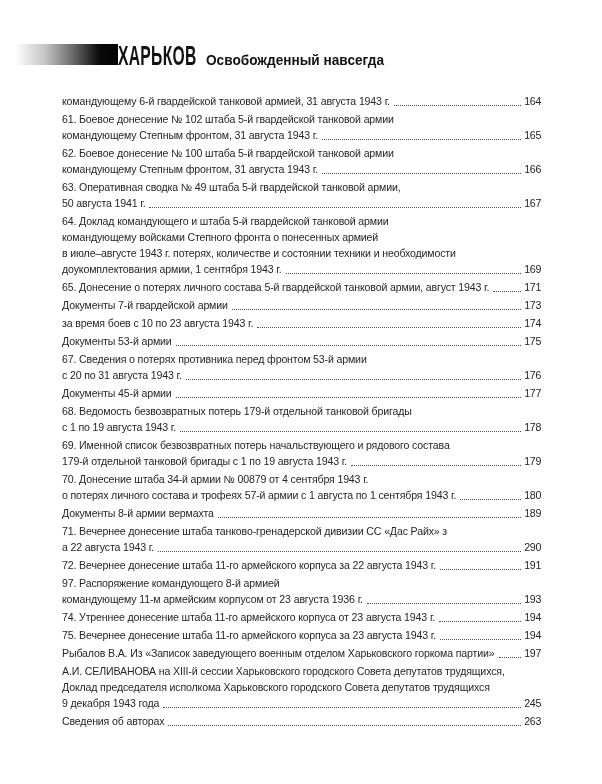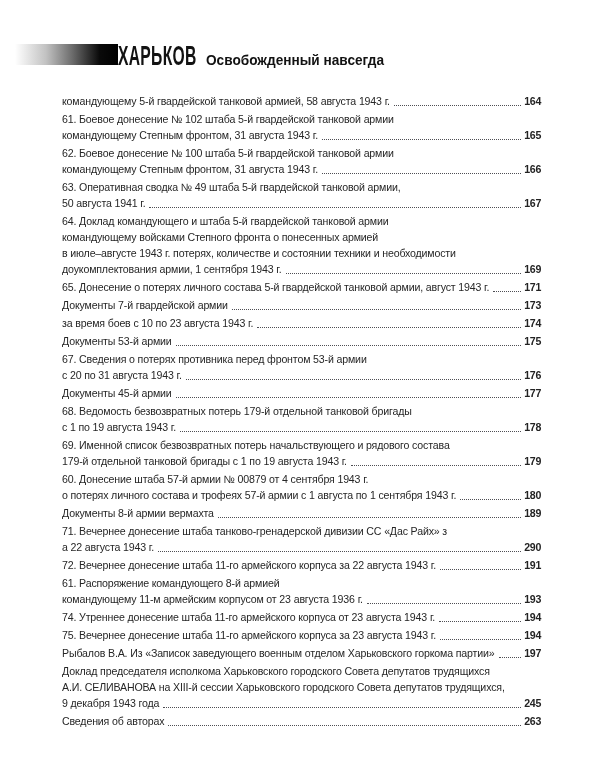--- a/index.html
+++ b/index.html
@@ -81,40 +81,40 @@
   .line .leader {
     flex: 1;
     min-width: 5px;
     border-bottom: 1.6px dotted #4e4e54;
     margin: 0 3px 2px 4px;
     height: 0;
     align-self: flex-end;
   }
   .line .page-num {
     flex-shrink: 0;
-    font-weight: 700;
+    font-weight: 400;
     letter-spacing: -0.3px;
     color: #232323;
   }
 </style>
 </head>
 <body>
 
 <div class="page">
 
   <div class="header">
     <div class="grad-bar"></div>
     <span class="title-main">ХАРЬКОВ</span>
     <span class="title-sub">Освобожденный навсегда</span>
   </div>
 
   <div class="toc">
       <div class="entry">
         <div class="line">
-          <span class="text">командующему 5-й гвардейской танковой армией, 58 августа 1943 г.</span>
+          <span class="text">командующему 6-й гвардейской танковой армией, 31 августа 1943 г.</span>
           <span class="leader"></span>
           <span class="page-num">164</span>
         </div>
       </div>
       <div class="entry">
         <div class="line">
           <span class="text">61. Боевое донесение № 102 штаба 5-й гвардейской танковой армии</span>
         </div>
         <div class="line">
           <span class="text">командующему Степным фронтом, 31 августа 1943 г.</span>
@@ -218,21 +218,21 @@
           <span class="text">69. Именной список безвозвратных потерь начальствующего и рядового состава</span>
         </div>
         <div class="line">
           <span class="text">179-й отдельной танковой бригады с 1 по 19 августа 1943 г.</span>
           <span class="leader"></span>
           <span class="page-num">179</span>
         </div>
       </div>
       <div class="entry">
         <div class="line">
-          <span class="text">60. Донесение штаба 57-й армии № 00879 от 4 сентября 1943 г.</span>
+          <span class="text">70. Донесение штаба 34-й армии № 00879 от 4 сентября 1943 г.</span>
         </div>
         <div class="line">
           <span class="text">о потерях личного состава и трофеях 57-й армии с 1 августа по 1 сентября 1943 г.</span>
           <span class="leader"></span>
           <span class="page-num">180</span>
         </div>
       </div>
       <div class="entry">
         <div class="line">
           <span class="text">Документы 8-й армии вермахта</span>
@@ -252,21 +252,21 @@
       </div>
       <div class="entry">
         <div class="line">
           <span class="text">72. Вечернее донесение штаба 11-го армейского корпуса за 22 августа 1943 г.</span>
           <span class="leader"></span>
           <span class="page-num">191</span>
         </div>
       </div>
       <div class="entry">
         <div class="line">
-          <span class="text">61. Распоряжение командующего 8-й армией</span>
+          <span class="text">97. Распоряжение командующего 8-й армией</span>
         </div>
         <div class="line">
           <span class="text">командующему 11-м армейским корпусом от 23 августа 1936 г.</span>
           <span class="leader"></span>
           <span class="page-num">193</span>
         </div>
       </div>
       <div class="entry">
         <div class="line">
           <span class="text">74. Утреннее донесение штаба 11-го армейского корпуса от 23 августа 1943 г.</span>
@@ -283,26 +283,26 @@
       </div>
       <div class="entry">
         <div class="line">
           <span class="text">Рыбалов В.А. Из «Записок заведующего военным отделом Харьковского горкома партии»</span>
           <span class="leader"></span>
           <span class="page-num">197</span>
         </div>
       </div>
       <div class="entry">
         <div class="line">
+          <span class="text">А.И. СЕЛИВАНОВА на XIII-й сессии Харьковского городского Совета депутатов трудящихся,</span>
+        </div>
+        <div class="line">
           <span class="text">Доклад председателя исполкома Харьковского городского Совета депутатов трудящихся</span>
         </div>
         <div class="line">
-          <span class="text">А.И. СЕЛИВАНОВА на XIII-й сессии Харьковского городского Совета депутатов трудящихся,</span>
-        </div>
-        <div class="line">
           <span class="text">9 декабря 1943 года</span>
           <span class="leader"></span>
           <span class="page-num">245</span>
         </div>
       </div>
       <div class="entry">
         <div class="line">
           <span class="text">Сведения об авторах</span>
           <span class="leader"></span>
           <span class="page-num">263</span>

